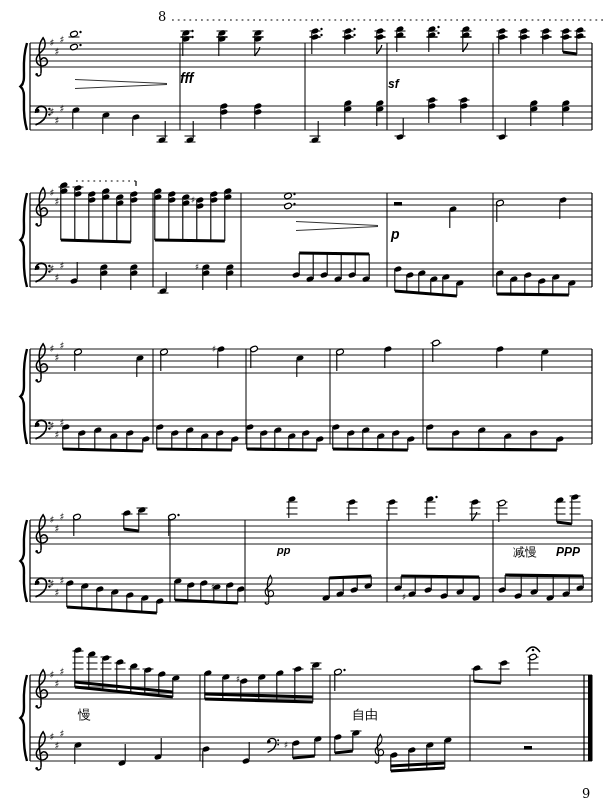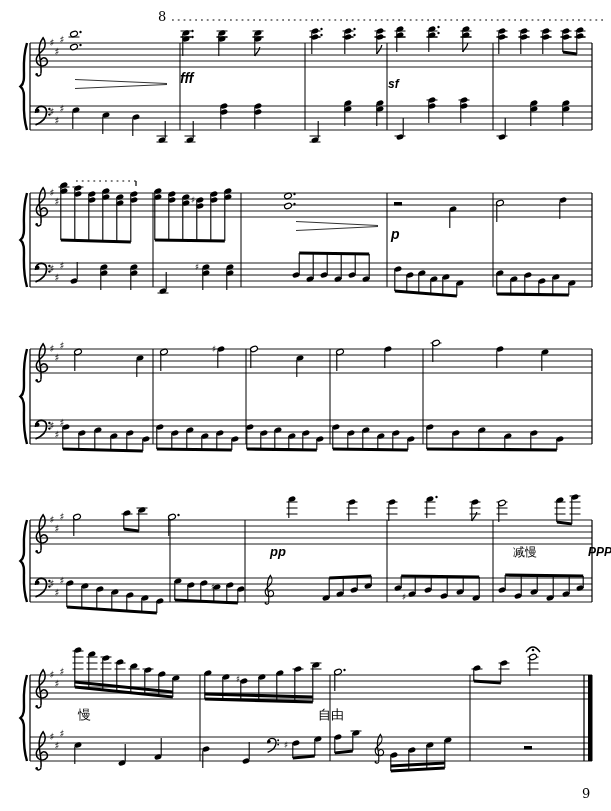--- a/index.html
+++ b/index.html
@@ -797,19 +797,19 @@
           <path d="M526 652 Q 533 642, 540 652" fill="none" stroke="#000000" stroke-width="1.4"></path>
           <circle cx="533" cy="650" r="1.3" fill="#000000"></circle>
         </g>
       </g>
     </svg>
 
   <div class="label serif" style="left:158px;top:10px;font-size:13px;">8</div>
   <div class="label dyn" style="left:180px;top:71px;font-size:14px;">fff</div>
   <div class="label dyn" style="left:388px;top:78px;font-size:12px;text-align:right;">sf</div>
   <div class="label dyn" style="left:391px;top:227px;font-size:14px;">p</div>
-  <div class="label dyn" style="left:270px;top:545px;font-size:13px;">pp</div>
+  <div class="label dyn" style="left:277px;top:545px;font-size:11px;">pp</div>
   <div class="label cjk" style="left:513px;top:546px;font-size:12px;text-align:right;">减慢</div>
-  <div class="label dyn" style="left:556px;top:546px;font-size:12px;margin-left:32px;">PPP</div>
+  <div class="label dyn" style="left:556px;top:546px;font-size:12px;">PPP</div>
   <div class="label cjk" style="left:78px;top:708px;font-size:13px;">慢</div>
-  <div class="label cjk" style="left:318px;top:708px;font-size:13px;">自由</div>
+  <div class="label cjk" style="left:352px;top:708px;font-size:13px;">自由</div>
   <div class="label serif" style="left:582px;top:787px;font-size:13px;">9</div>
 </div>
 
 </body></html>

